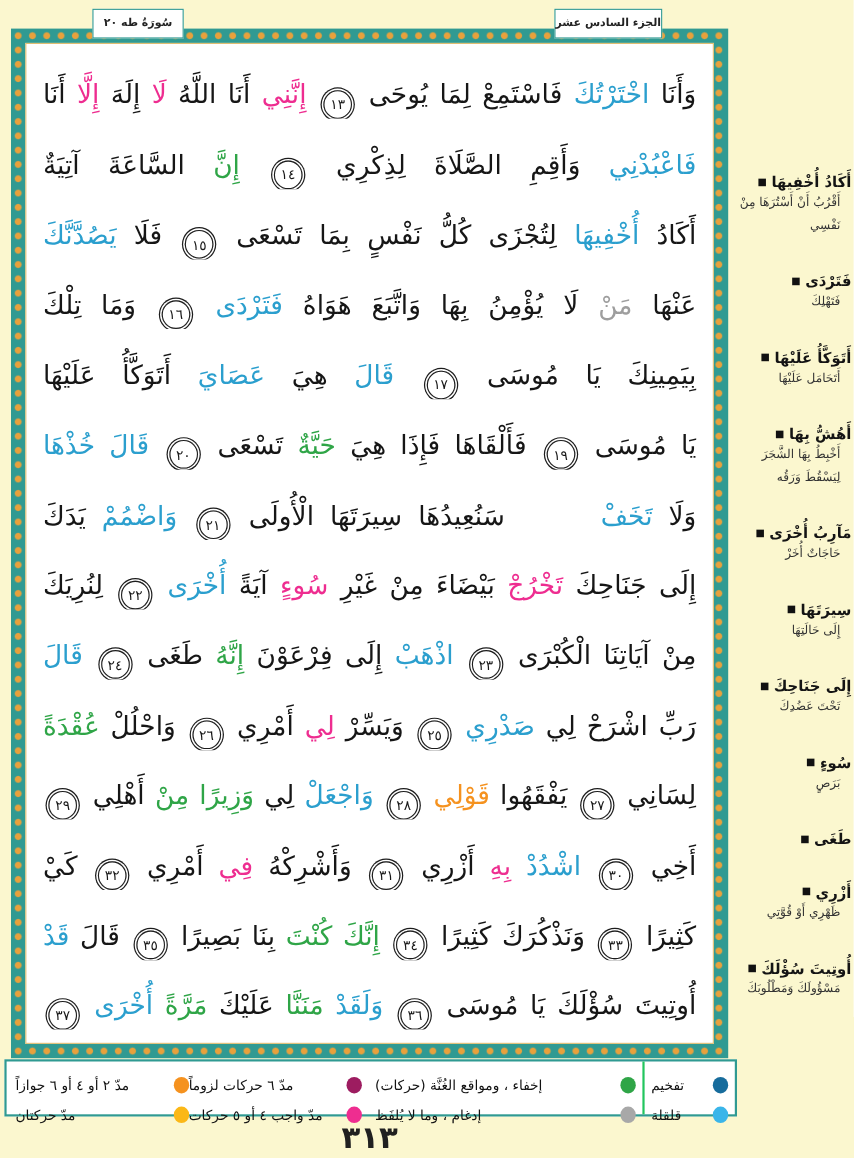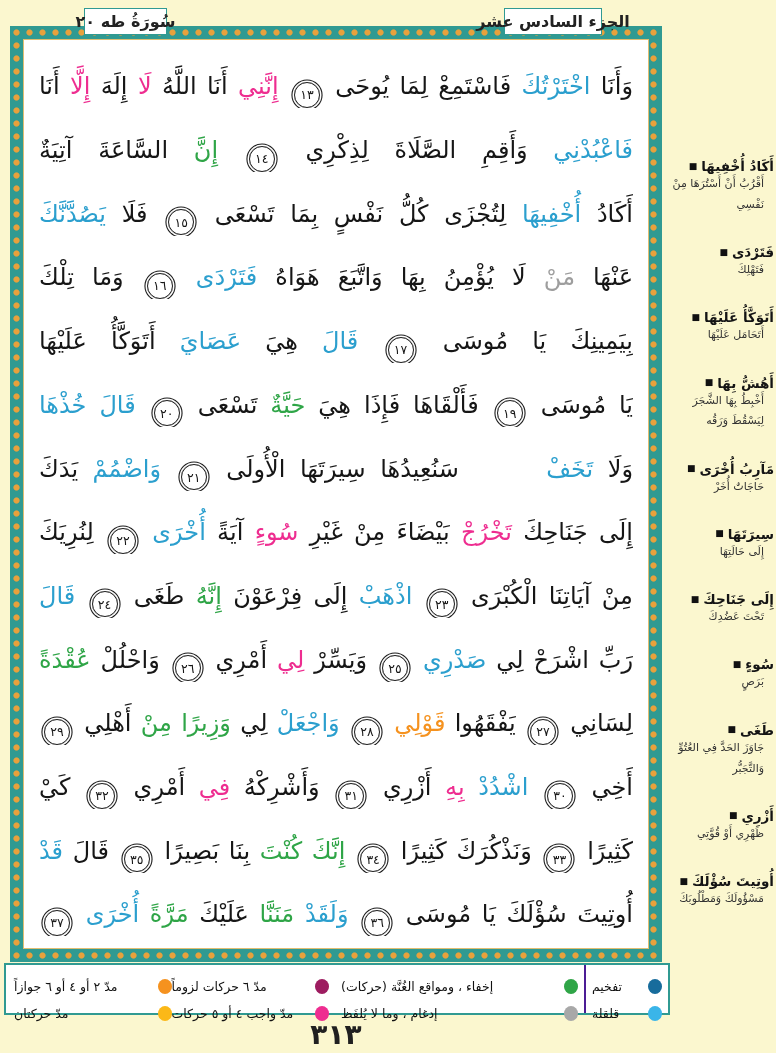--- a/index.html
+++ b/index.html
@@ -46,21 +46,21 @@
     box-shadow: 0 0 0 1.5px #fff, 0 0 0 2.6px #1c1c1c;
     font-size:12.5px; color:#161616;
     margin:0 5px; vertical-align:-5px;
     flex:none;
   }
   
   .tab {
     position:absolute; top:8px; height:27px;
     background:#fff; border:1.5px solid #309A92;
     display:flex; align-items:center; justify-content:center;
-    font-size:16px; font-weight:bold; color:#222;
+    font-size:10px; font-weight:bold; color:#222;
     direction:rtl; z-index:3; padding:0 4px; white-space:nowrap;
   }
   .surah-tab { left:84px; width:83px; }
   .juz-tab   { left:504px; width:98px;text-align:right; }
   
   .sidebar {
     position:absolute; right:2px; top:158px; width:112px; height:752px;
     direction:rtl; display:flex; flex-direction:column; justify-content:space-between;
   }
   .sidebar-note { }
@@ -74,21 +74,21 @@
   .def2-row { display:flex; align-items:center; direction:rtl; gap:4px; margin-top:2px; }
   .highlight-block { width:62px; height:38px; flex:none; margin-right:-2px; }
   
   .legend {
     position:absolute; left:4px; top:963px; width:666px; height:52px;
     display:flex; flex-direction:row;
     background:#fff; border:2px solid #309A92;
   }
   .legend-box { display:flex; flex-direction:column; justify-content:space-evenly; padding:2px 6px; }
   .legend-box + .legend-box { border-right:none; border-left:0; }
-  .box-tafkheem { width:84px; border-left:2px solid #4c1d95; }
+  .box-tafkheem { width:84px; border-left:2px solid #22c55e; }
   .box-ghunnah  { width:249px; border-left:2px solid #309A92; }
   .box-mad      { width:327px; display:grid; grid-template-columns:1fr 1fr;
                   direction:rtl; align-content:space-evenly; }
   .legend-item { display:flex; align-items:center; gap:12px; direction:rtl; justify-content:space-between;margin-top:12px; }
   .legend-dot { width:14px; height:15px; border-radius:50%; flex:none; }
   .legend-label { font-size:12.5px; color:#111; white-space:nowrap; }
   
   .page-number {
     position:absolute; left:0; top:1018px; width:672px;
     text-align:center; font-size:28px; color:#202020; font-weight:bold;
@@ -179,21 +179,20 @@
         <span class="term">سُوءٍ</span>
         <span class="term-bullet">■</span>
       </div>
       <div class="definition">بَرَصٍ</div>
     </div>
     <div class="sidebar-note">
       <div class="term-row">
         <span class="term">طَغَى</span>
         <span class="term-bullet">■</span>
       </div>
-      <div class="definition">جَاوَزَ الحَدَّ فِي العُتُوِّ وَالتَّجَبُّر</div>
     </div>
     <div class="sidebar-note">
       <div class="term-row">
         <span class="term">أَزْرِي</span>
         <span class="term-bullet">■</span>
       </div>
       <div class="definition">ظَهْرِي أَوْ قُوَّتِي</div>
     </div>
     <div class="sidebar-note">
       <div class="term-row">

